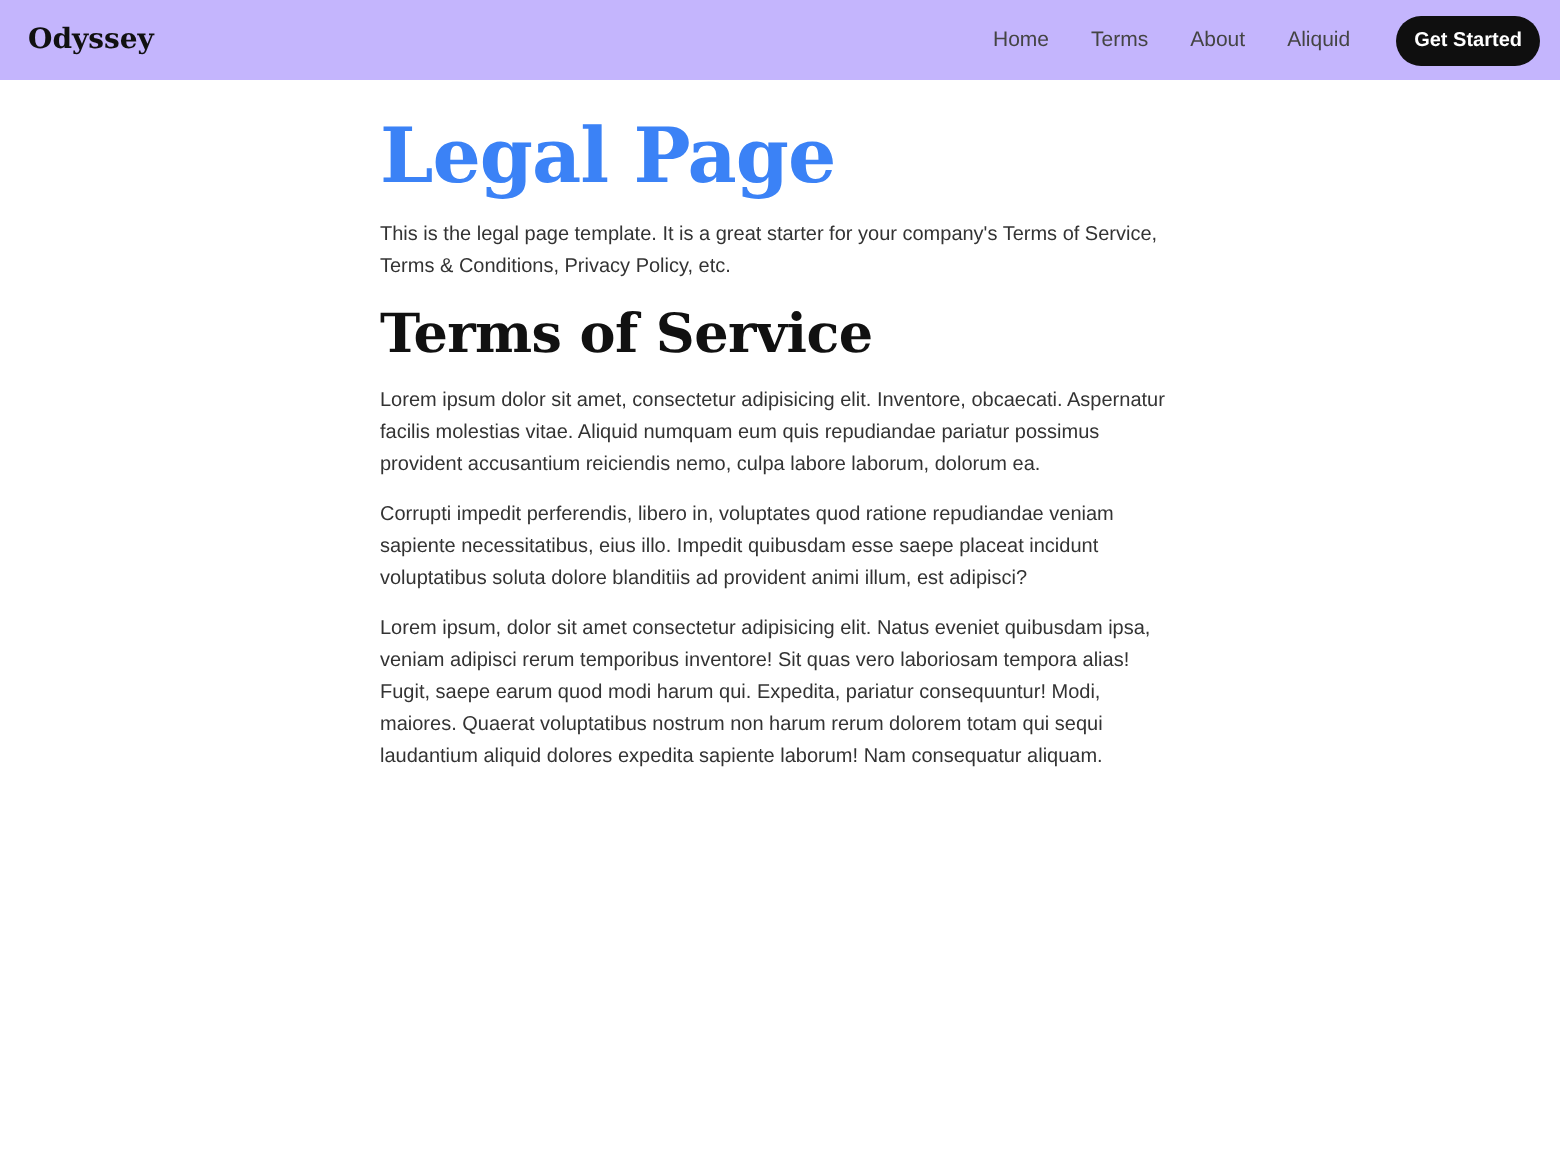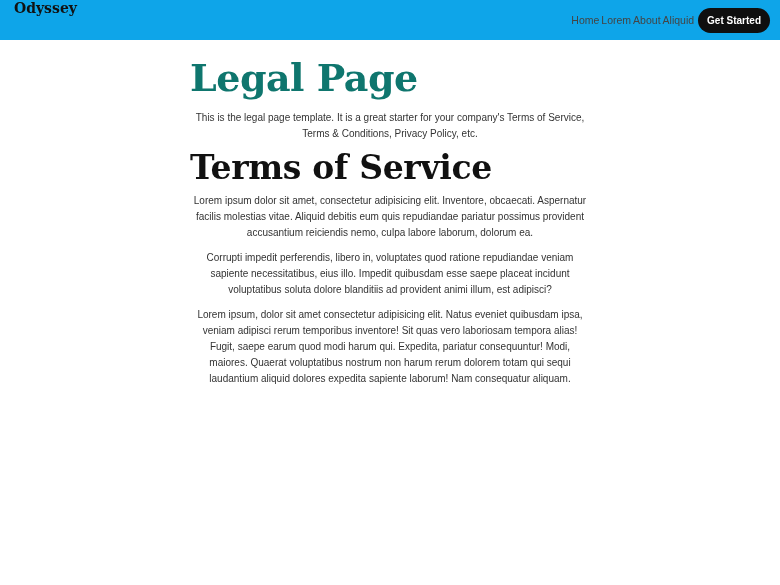--- a/index.html
+++ b/index.html
@@ -9,36 +9,37 @@
     width: 780px;
     height: 585px;
     overflow: hidden;
     background: #ffffff;
     font-family: "Liberation Sans", sans-serif;
   }
 
   
   .site-header {
     display: flex;
+    align-items: center;
     justify-content: space-between;
     height: 40px;
     padding: 0 10px 0 14px;
-    background: #0ea5e9;
+    background: #c4b5fd;
   }
   .logo {
     font-family: "DejaVu Serif", serif;
     font-weight: bold;
     font-size: 14px;
     color: #111111;
     cursor: pointer;
   }
   .nav {
     display: flex;
     align-items: center;
-    gap: 2px;
+    gap: 21px;
   }
   .nav-link {
     font-size: 10.5px;
     color: #444444;
     text-decoration: none;
     cursor: pointer;
   }
   .cta-button {
     display: inline-flex;
     align-items: center;
@@ -63,58 +64,57 @@
     padding-top: 16px;
     color: #333333;
     font-size: 10px;
     line-height: 16px;
   }
   h1.page-title {
     font-family: "DejaVu Serif", serif;
     font-weight: bold;
     font-size: 38px;
     line-height: 44px;
-    color: #0f766e;
+    color: #3b82f6;
     margin: 0 0 10px 0;
     letter-spacing: -0.5px;
   }
   h2.section-heading {
     font-family: "DejaVu Serif", serif;
     font-weight: bold;
-    font-size: 33px;
+    font-size: 27px;
     line-height: 34px;
     color: #111111;
     margin: 8px 0 8px 0;
     letter-spacing: -0.3px;
   }
   .main-content p {
     margin: 0 0 9px 0;
-    text-align: center;
   }
 </style>
 </head>
 <body>
 
 <header class="site-header">
   <div class="logo">Odyssey</div>
   <nav class="nav">
     <a class="nav-link">Home</a>
-    <a class="nav-link">Lorem</a>
+    <a class="nav-link">Terms</a>
     <a class="nav-link">About</a>
     <a class="nav-link">Aliquid</a>
     <button class="cta-button">Get Started</button>
   </nav>
 </header>
 
 <main class="main-content">
   <h1 class="page-title">Legal Page</h1>
   <p>This is the legal page template. It is a great starter for your company's Terms of Service, Terms &amp; Conditions, Privacy Policy, etc.</p>
 
   <section>
     <h2 class="section-heading">Terms of Service</h2>
-    <p>Lorem ipsum dolor sit amet, consectetur adipisicing elit. Inventore, obcaecati. Aspernatur facilis molestias vitae. Aliquid debitis eum quis repudiandae pariatur possimus provident accusantium reiciendis nemo, culpa labore laborum, dolorum ea.</p>
+    <p>Lorem ipsum dolor sit amet, consectetur adipisicing elit. Inventore, obcaecati. Aspernatur facilis molestias vitae. Aliquid numquam eum quis repudiandae pariatur possimus provident accusantium reiciendis nemo, culpa labore laborum, dolorum ea.</p>
     <p>Corrupti impedit perferendis, libero in, voluptates quod ratione repudiandae veniam sapiente necessitatibus, eius illo. Impedit quibusdam esse saepe placeat incidunt voluptatibus soluta dolore blanditiis ad provident animi illum, est adipisci?</p>
   </section>
 
   <section>
     <p>Lorem ipsum, dolor sit amet consectetur adipisicing elit. Natus eveniet quibusdam ipsa, veniam adipisci rerum temporibus inventore! Sit quas vero laboriosam tempora alias! Fugit, saepe earum quod modi harum qui. Expedita, pariatur consequuntur! Modi, maiores. Quaerat voluptatibus nostrum non harum rerum dolorem totam qui sequi laudantium aliquid dolores expedita sapiente laborum! Nam consequatur aliquam.</p>
   </section>
 </main>
 
 </body></html>

